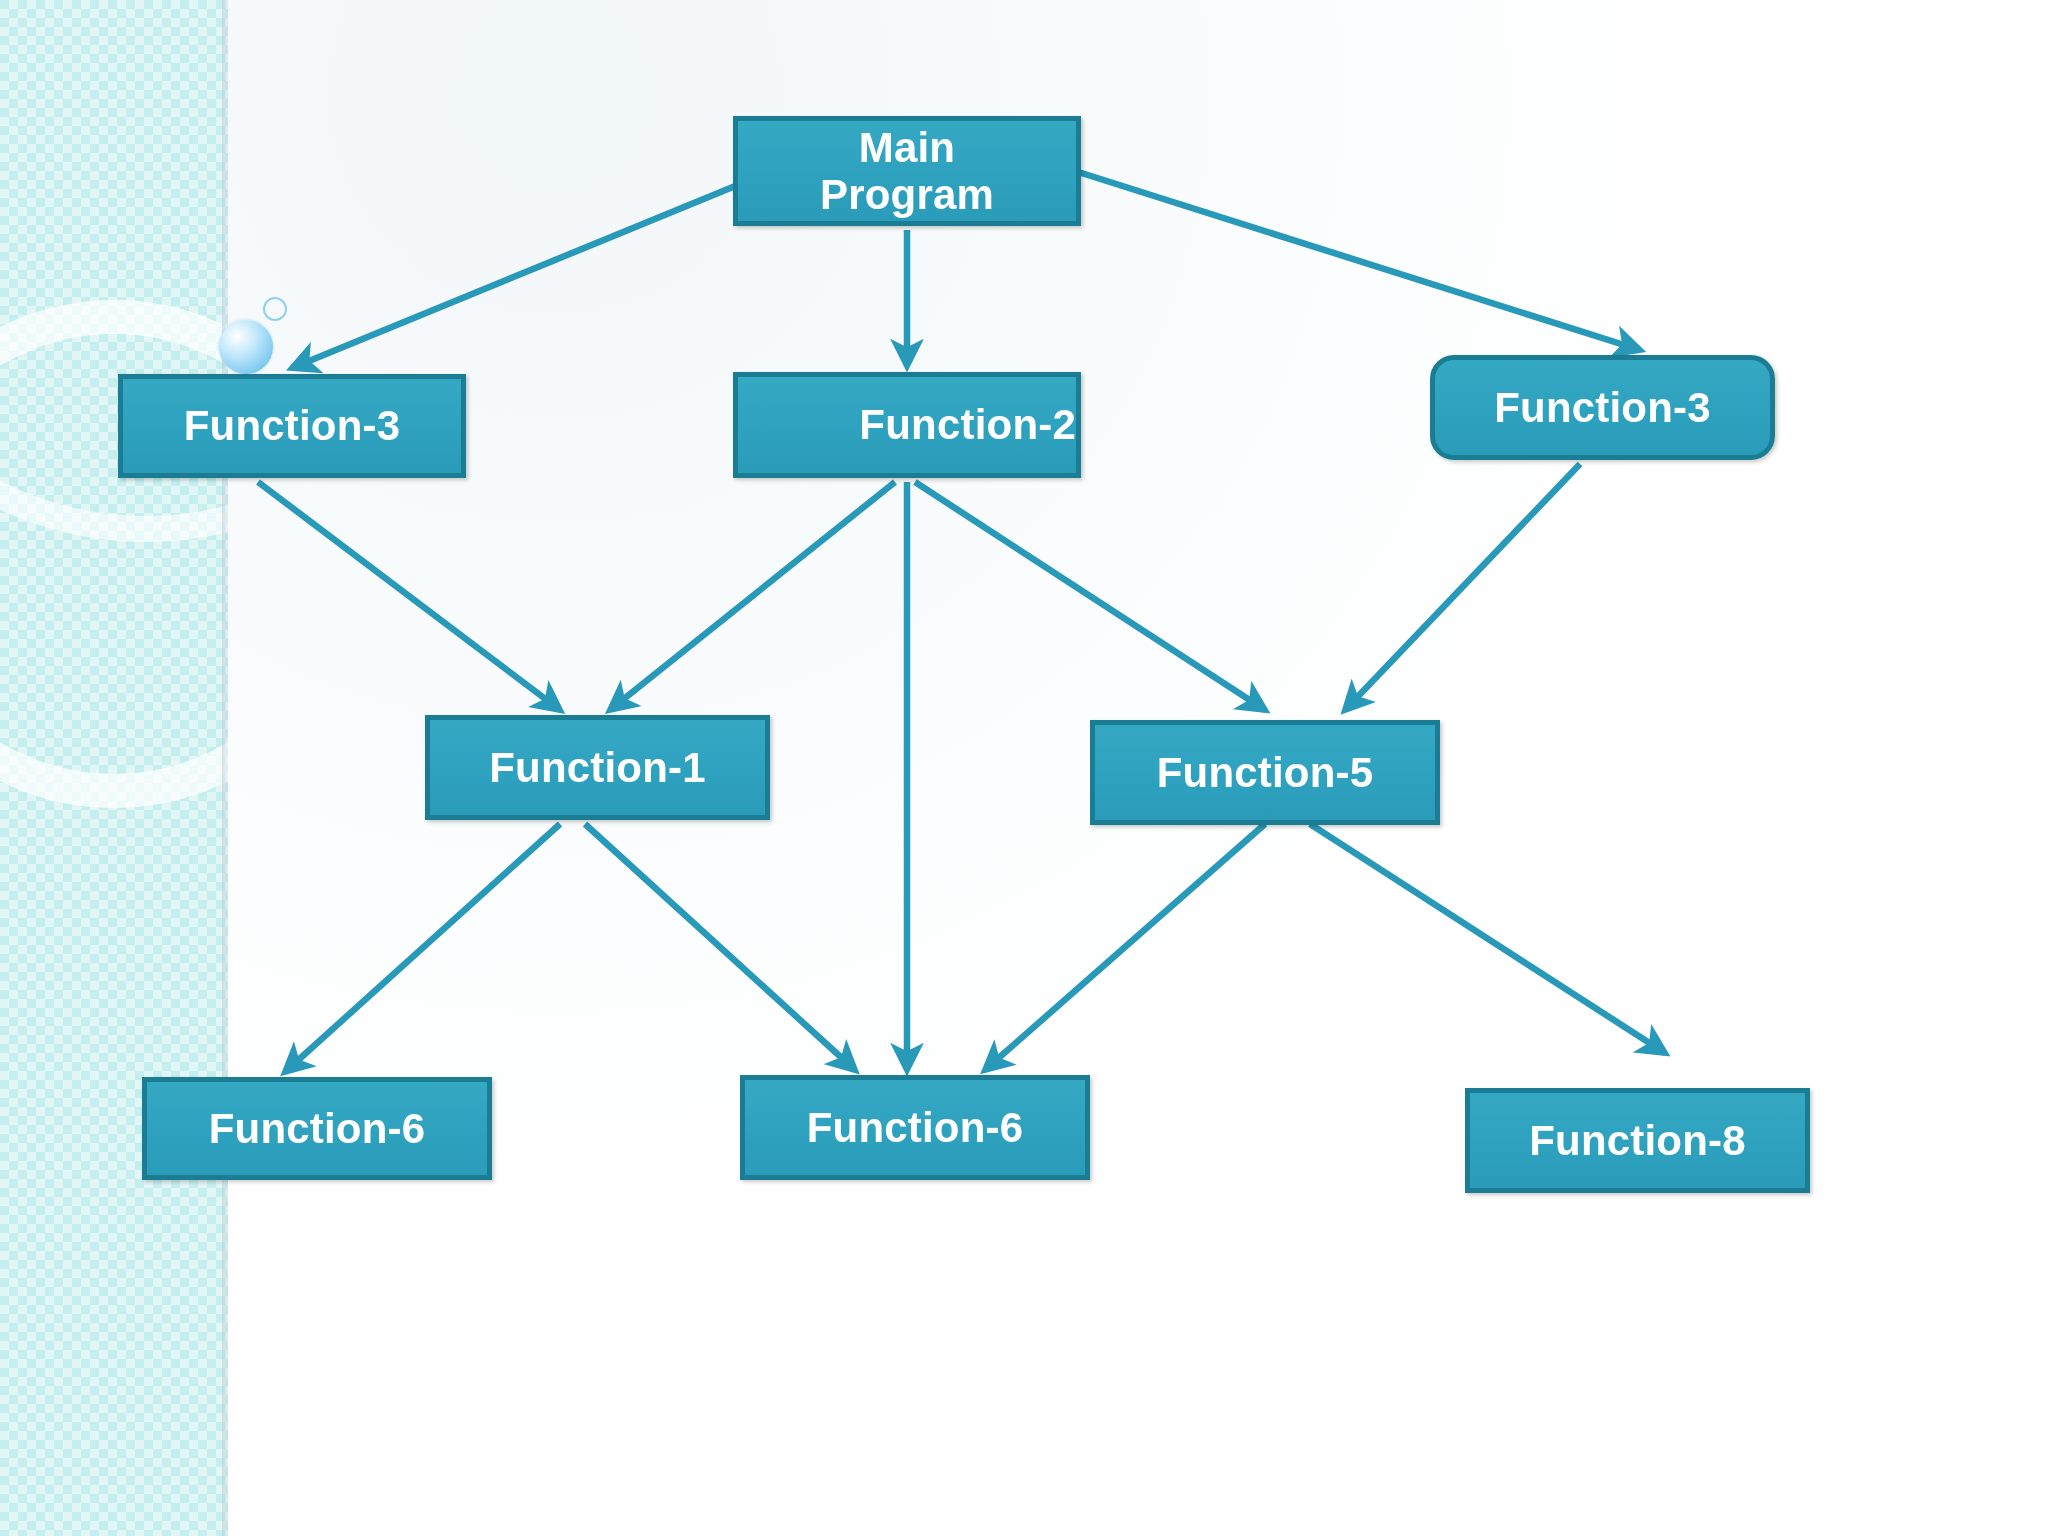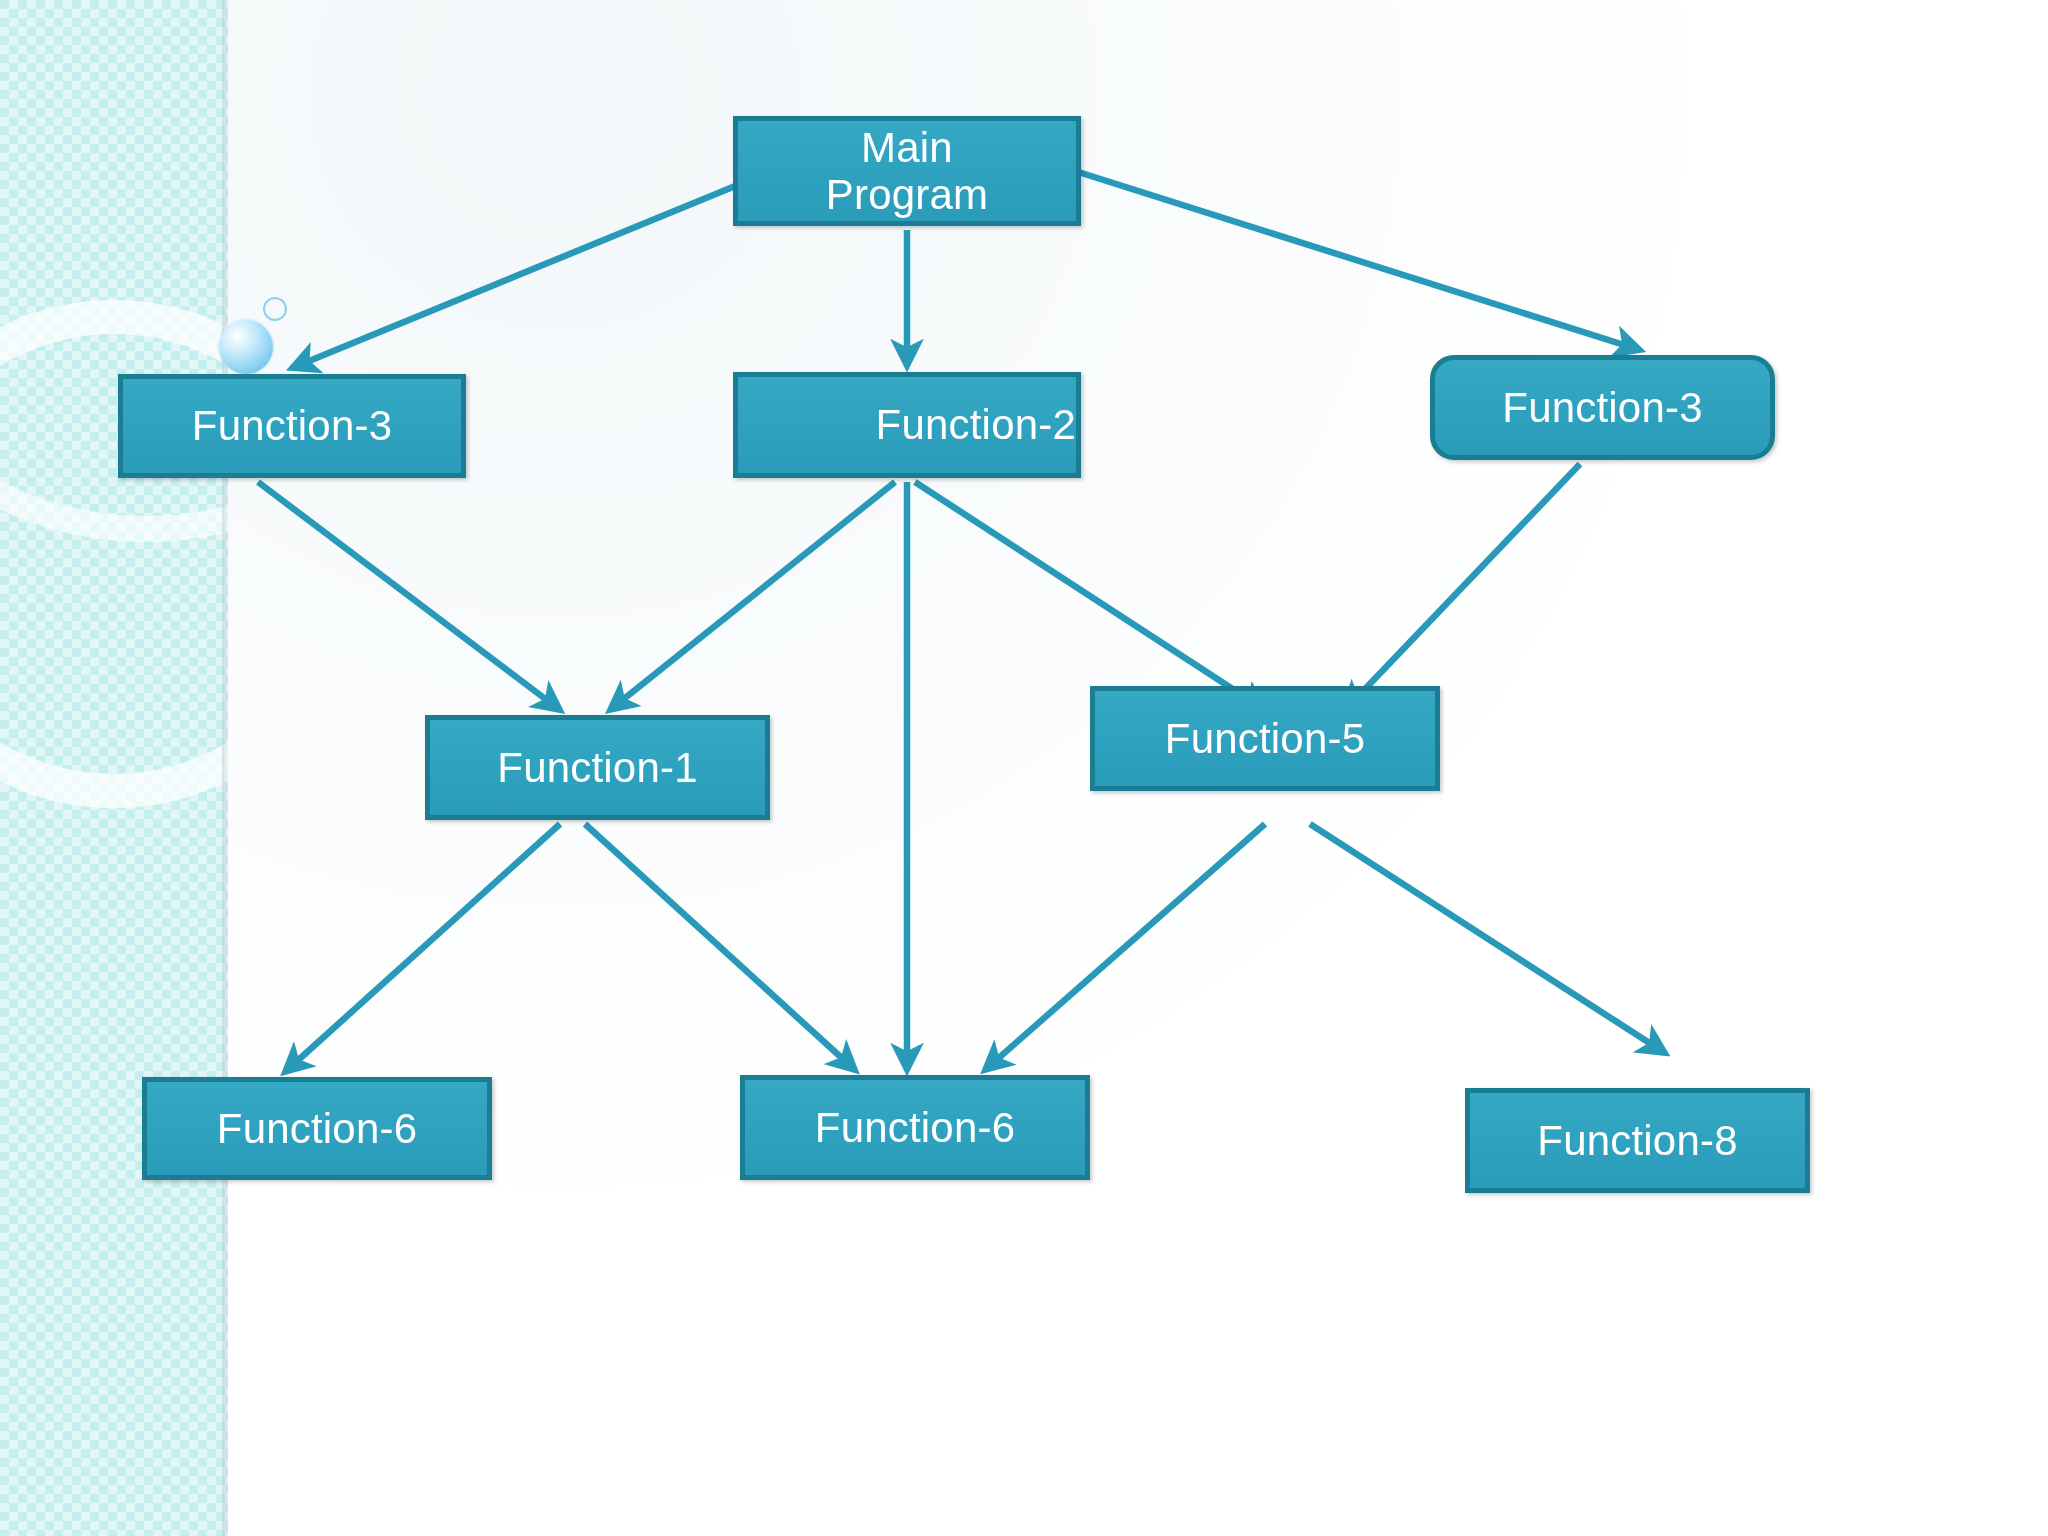--- a/index.html
+++ b/index.html
@@ -7,20 +7,21 @@
     padding: 0;
     background: #ffffff;
   }
   #slide {
     position: relative;
     width: 2048px;
     height: 1536px;
     overflow: hidden;
     background: #ffffff;
     font-family: "Liberation Sans", sans-serif;
+    font-weight: bold;
   }
 
   
   #sidebar {
     position: absolute;
     left: 0; top: 0;
     width: 228px;
     height: 1536px;
     background-color: #c8f0f0;
     overflow: hidden;
@@ -164,20 +165,20 @@
       </g>
   </svg>
 
   <div id="node-layer">
       <div class="node" style="left: 733px; top: 116px; width: 348px; height: 110px;"><span>Main
 Program</span></div>
       <div class="node" style="left: 118px; top: 374px; width: 348px; height: 104px;"><span>Function-3</span></div>
       <div class="node" style="left: 733px; top: 372px; width: 348px; height: 106px; justify-content: flex-end;"><span>Function-2</span></div>
       <div class="node" style="left: 1430px; top: 355px; width: 345px; height: 105px; border-radius: 24px;"><span>Function-3</span></div>
       <div class="node" style="left: 425px; top: 715px; width: 345px; height: 105px;"><span>Function-1</span></div>
-      <div class="node" style="left: 1090px; top: 686px; width: 350px; height: 105px; justify-content: center;"><span>Function-5</span></div>
+      <div class="node" style="left: 1090px; top: 720px; width: 350px; height: 105px; justify-content: center;"><span>Function-5</span></div>
       <div class="node" style="left: 142px; top: 1077px; width: 350px; height: 103px;"><span>Function-6</span></div>
       <div class="node" style="left: 740px; top: 1075px; width: 350px; height: 105px;"><span>Function-6</span></div>
       <div class="node" style="left: 1465px; top: 1088px; width: 345px; height: 105px;"><span>Function-8</span></div>
     </div>
 
 
 </div>
 
 </body></html>

